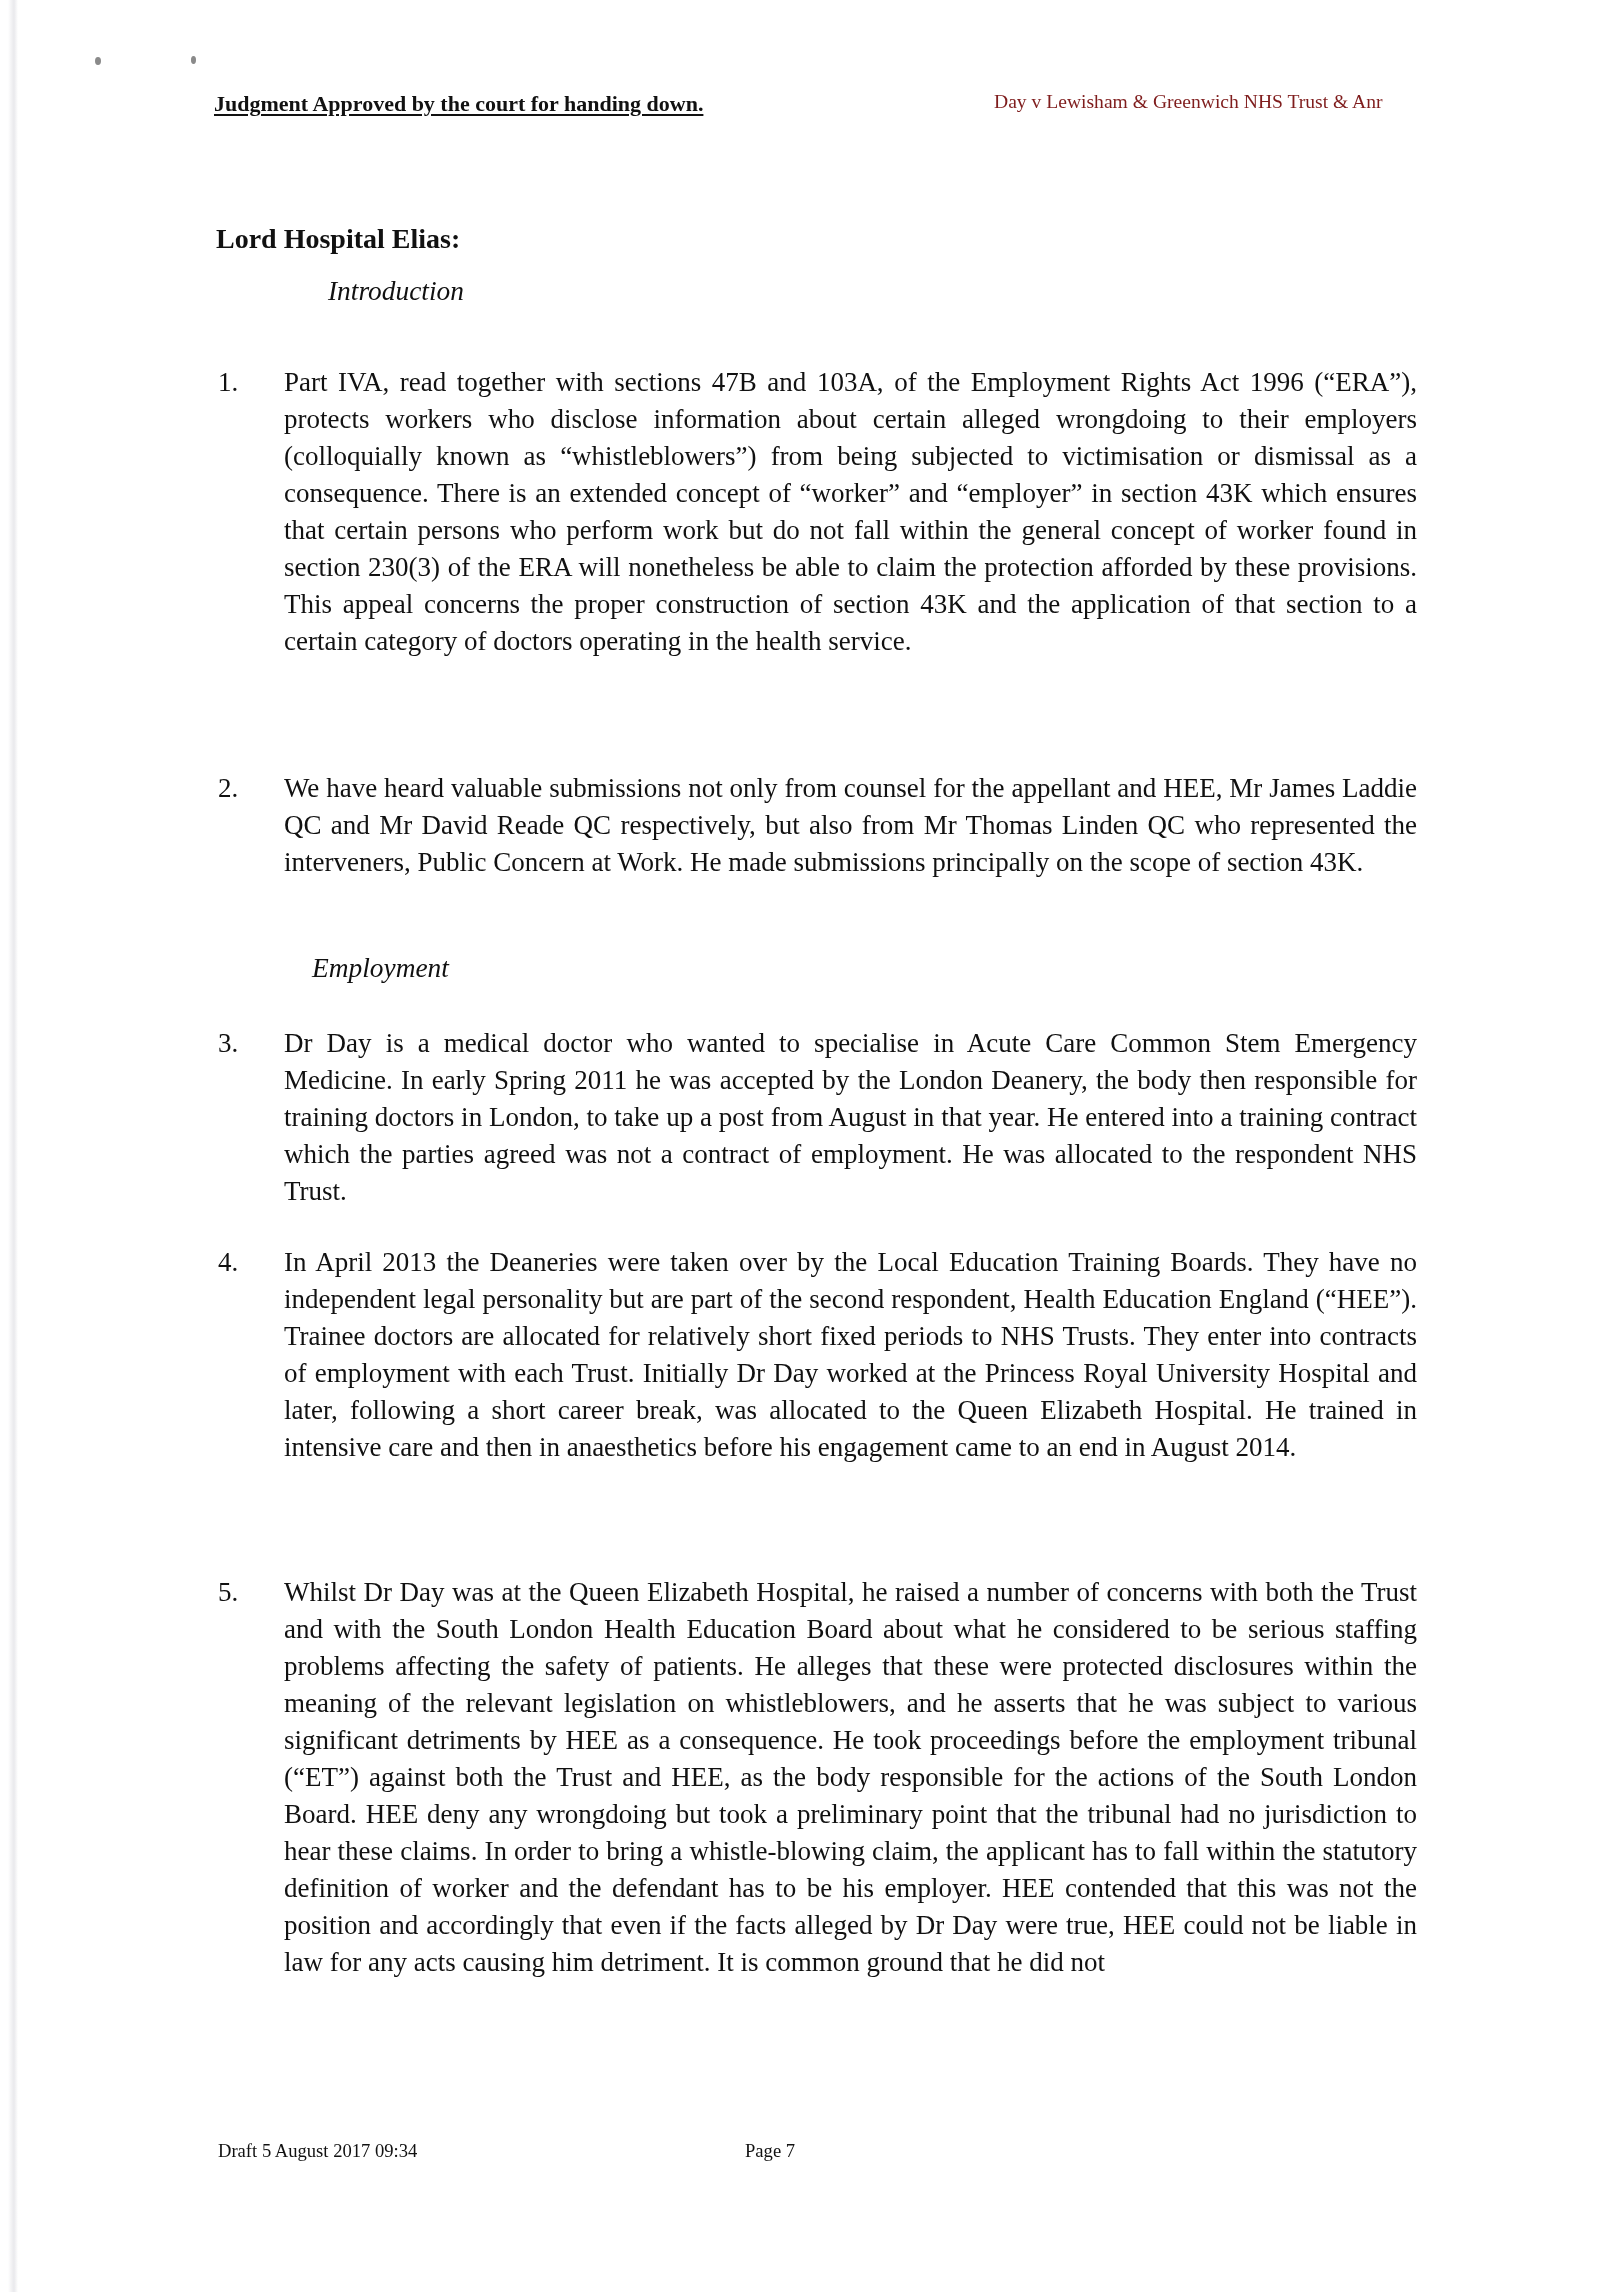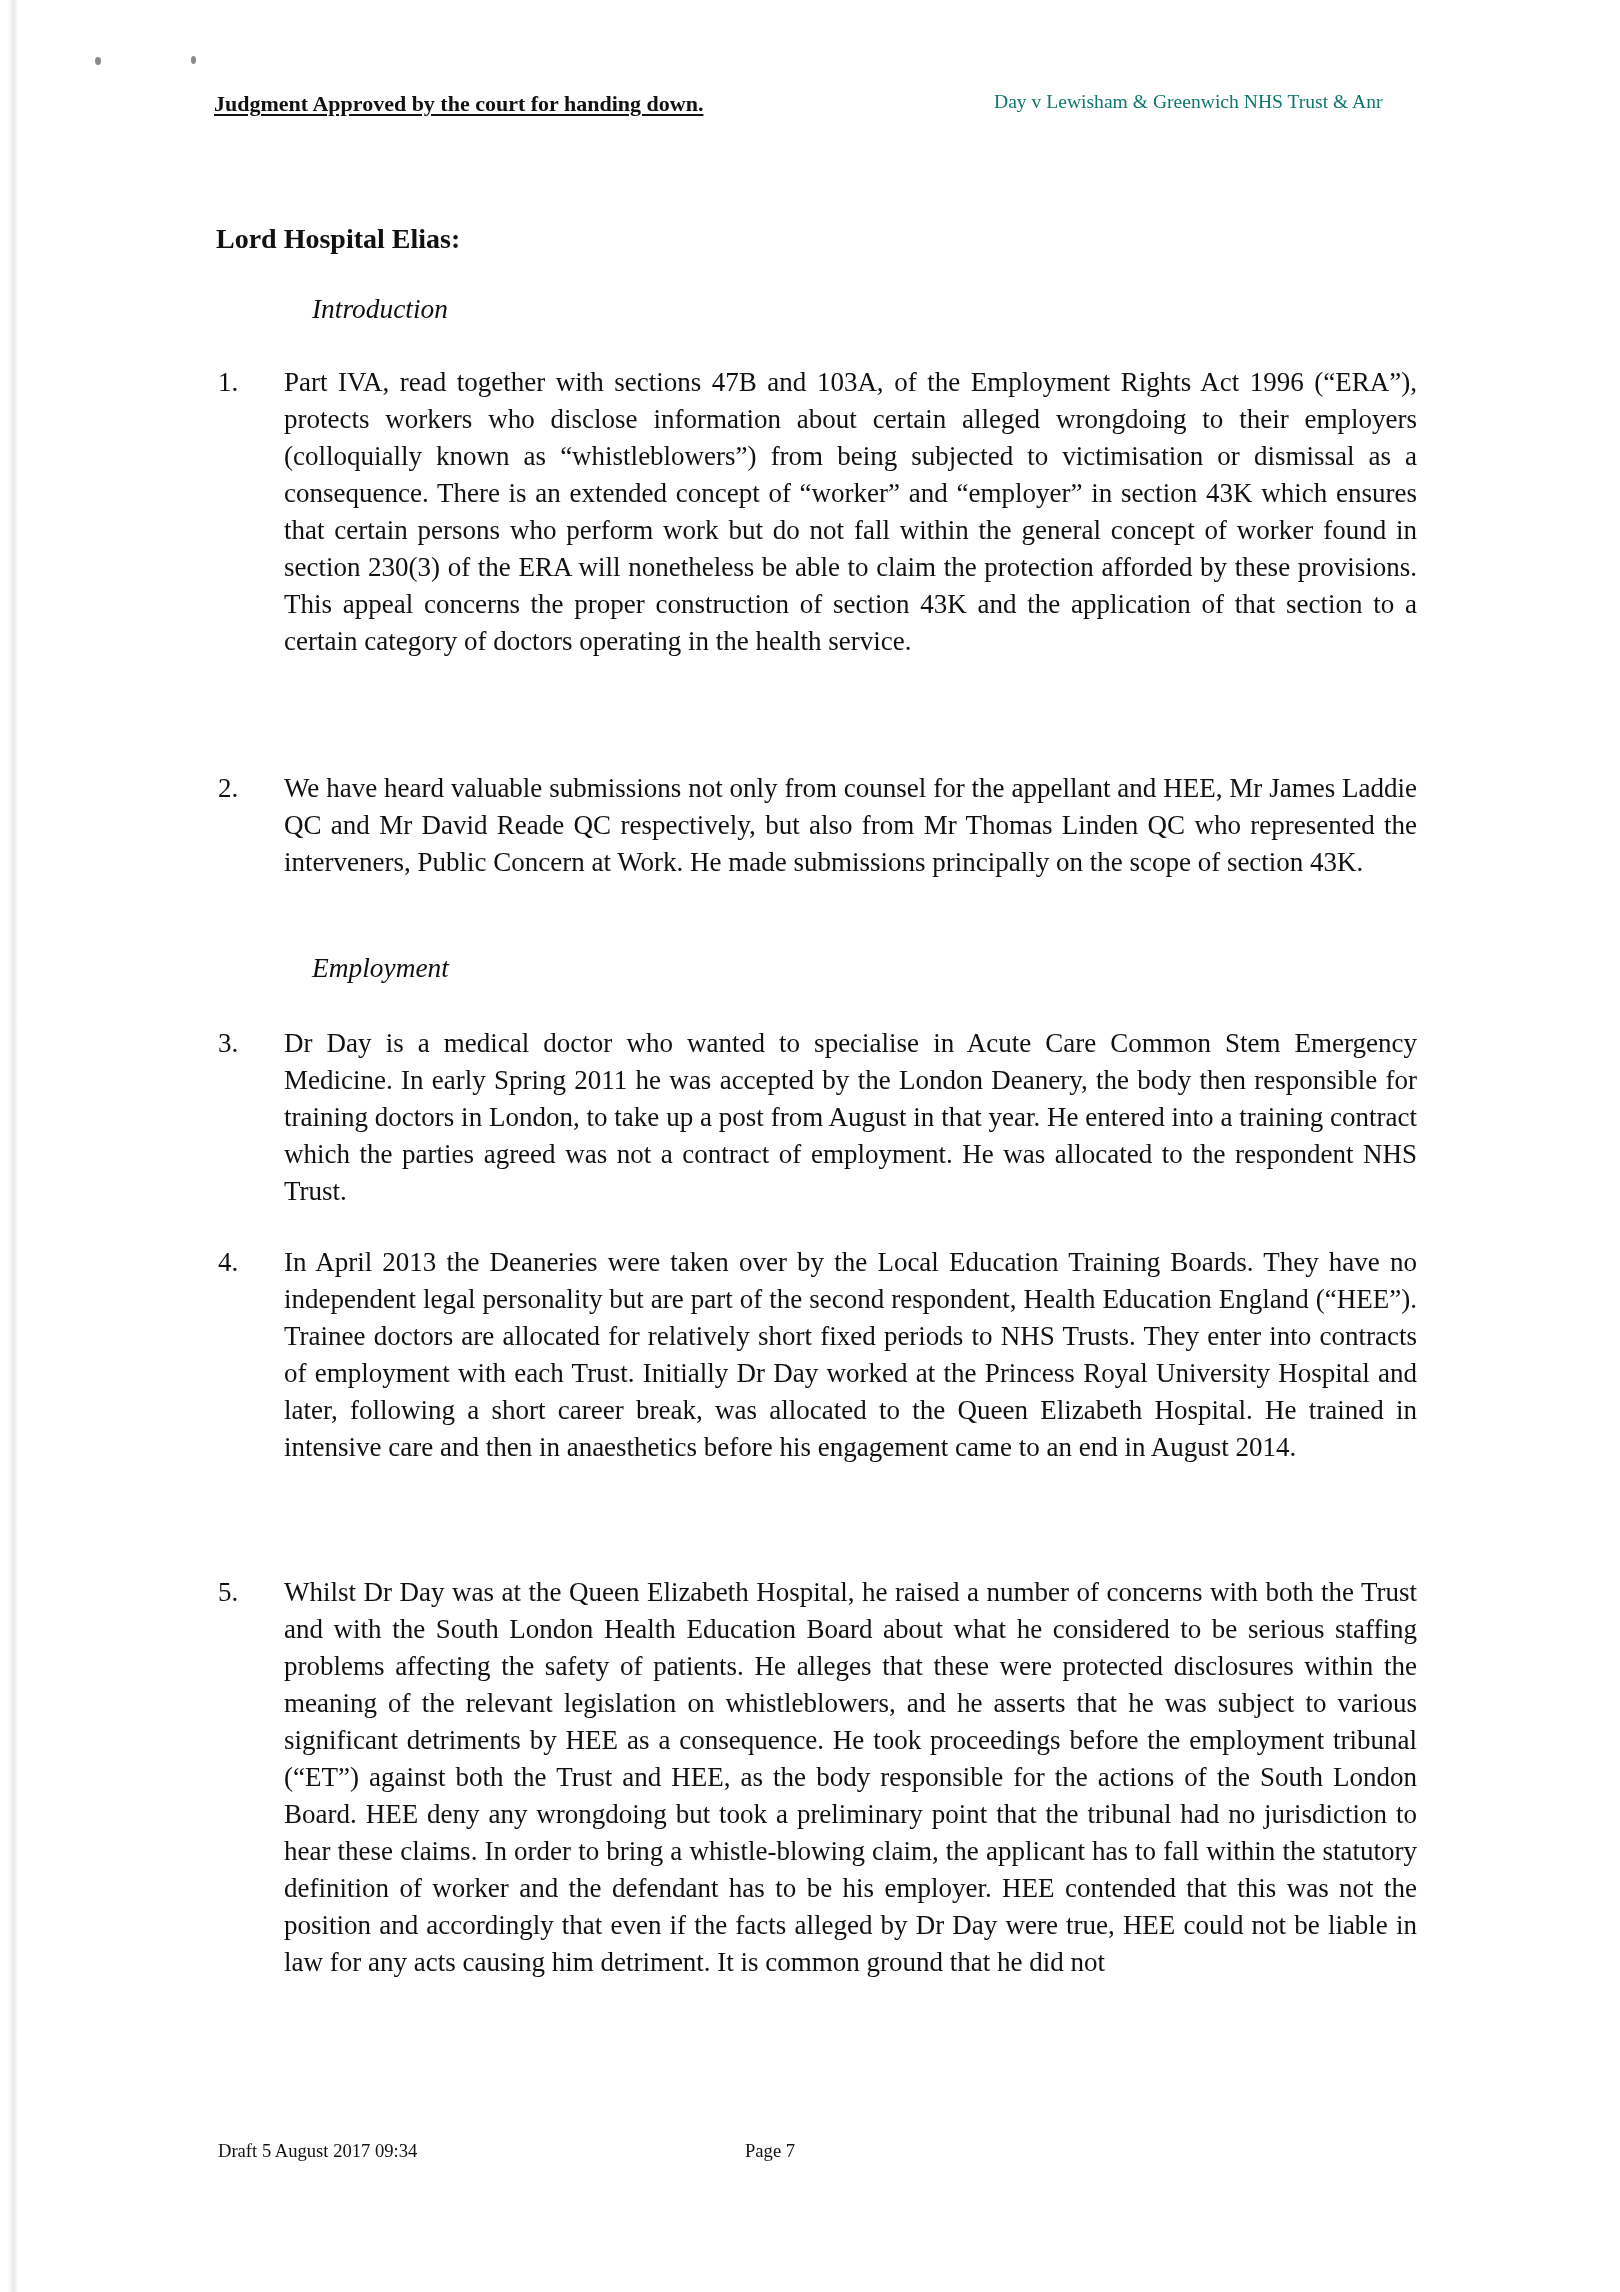--- a/index.html
+++ b/index.html
@@ -41,21 +41,21 @@
     text-decoration-thickness: 2px;
     text-underline-offset: 2.9px;
     white-space: nowrap;
   }
   .header-right {
     position: absolute;
     left: 994px;
     top: 91px;
     font-size: 19.6px;
     white-space: nowrap;
-    color: #0f766e;
+    color: #7f1d1d;
   }
   .judge-title {
     position: absolute;
     left: 216px;
     top: 223px;
     font-size: 28px;
     font-weight: bold;
     white-space: nowrap;
   }
   .section-heading {
@@ -104,21 +104,21 @@
 
 <div class="scan-edge"></div>
 <div class="speck" style="left:95px; top:57px;"></div>
 <div class="speck" style="left:191px; top:56px; width:4.9px;"></div>
 
 <div class="header-left">Judgment Approved by the court for handing down.</div>
 <div class="header-right">Day v Lewisham &amp; Greenwich NHS Trust &amp; Anr</div>
 
 <div class="judge-title">Lord Hospital Elias:</div>
 
-<div class="section-heading" style="top:294px;">Introduction</div>
+<div class="section-heading" style="top:276px;margin-left:16px;">Introduction</div>
 
 <div class="para" style="top:364px;">
   <span class="para-num">1.</span>
   <div class="para-text">Part IVA, read together with sections 47B and 103A, of the Employment Rights Act 1996 (“ERA”), protects workers who disclose information about certain alleged wrongdoing to their employers (colloquially known as “whistleblowers”) from being subjected to victimisation or dismissal as a consequence.  There is an extended concept of “worker” and “employer” in section 43K which ensures that certain persons who perform work but do not fall within the general concept of worker found in section 230(3) of the ERA will nonetheless be able to claim the protection afforded by these provisions.  This appeal concerns the proper construction of section 43K and the application of that section to a certain category of doctors operating in the health service.</div>
 </div>
 
 <div class="para" style="top:770px;">
   <span class="para-num">2.</span>
   <div class="para-text">We have heard valuable submissions not only from counsel for the appellant and HEE, Mr James Laddie QC and Mr David Reade QC respectively, but also from Mr Thomas Linden QC who represented the interveners, Public Concern at Work. He made submissions principally on the scope of section 43K.</div>
 </div>

